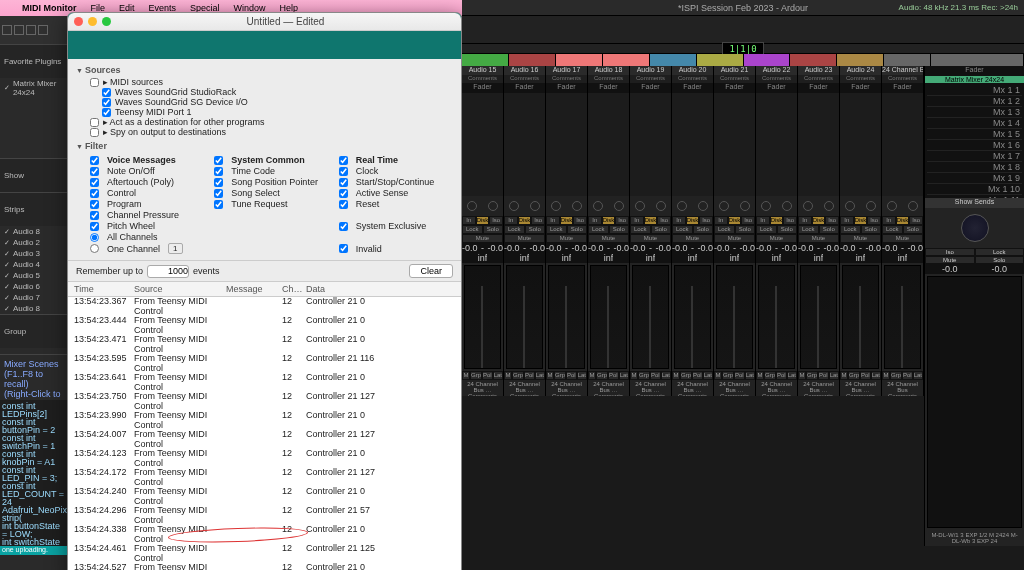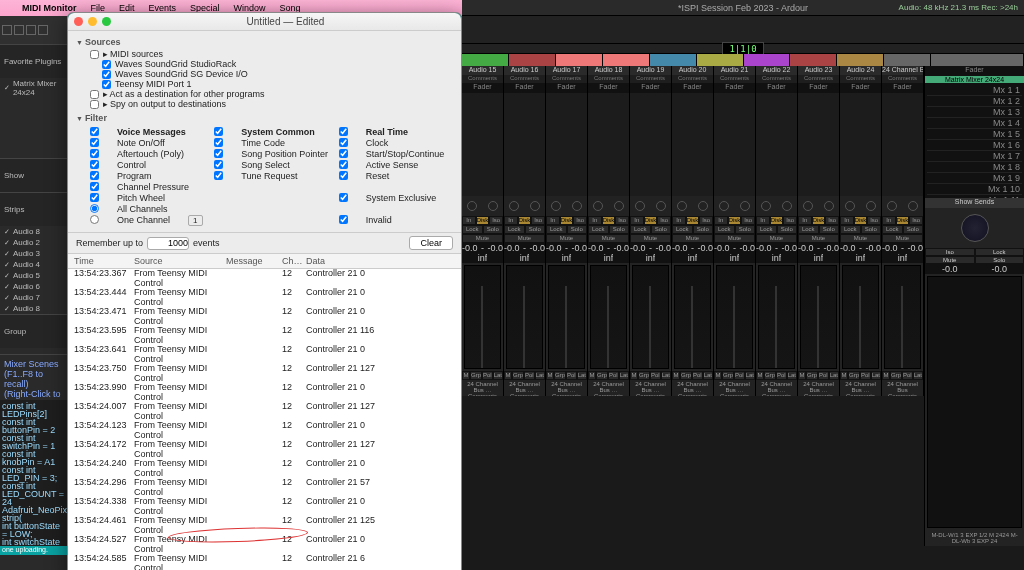--- a/index.html
+++ b/index.html
@@ -19,28 +19,28 @@
 .daw-left .item::before { content:"✓"; font-size:7px; }
 .daw-left .scenes { font-size:7px; padding:4px; color:#8af; border-top:1px solid #444; margin-top:6px; }
 
 
 .mwin { position:absolute; left:67px; top:12px; width:395px; height:570px; background:#0f766e; border:1px solid #888; border-radius:6px 6px 0 0; box-shadow:0 4px 20px rgba(0,0,0,.5); display:flex; flex-direction:column; color:#222; }
 .mwin .titlebar { height:18px; display:flex; align-items:center; padding:0 6px; gap:5px; background:linear-gradient(#f6f6f6,#e8e8e8); border-bottom:1px solid #ccc; border-radius:6px 6px 0 0; }
 .mwin .titlebar .tl { width:9px; height:9px; border-radius:50%; }
 .mwin .titlebar .r{background:#ff5f57}.mwin .titlebar .y{background:#febc2e}.mwin .titlebar .g{background:#28c840}
 .mwin .titlebar .title { flex:1; text-align:center; font-size:10px; color:#444; }
 
-.mwin .panel { padding:4px 8px; background:#ececec; border-bottom:1px solid #ccc; }
+.mwin .panel { padding:4px 8px; background:#ececec; border-bottom:1px solid #ccc;margin-top:28px; }
 .mwin .disclosure { color:#555; font-size:9px; font-weight:bold; margin:2px 0; }
 .mwin .disclosure::before { content:"▼ "; font-size:7px; }
 .mwin .srcrow { display:flex; align-items:center; gap:4px; font-size:9px; padding-left:14px; }
 .mwin .srcrow input { width:9px; height:9px; }
 
 .filtergrid { display:grid; grid-template-columns:1fr 1fr 1fr; gap:1px 10px; padding:2px 0 2px 14px; }
-.filtergrid label { display:flex; gap:18px; font-size:9px; white-space:nowrap; }
+.filtergrid label { display:flex; align-items:center; gap:8px; font-size:9px; white-space:nowrap; }
 .filtergrid label.hd { font-weight:bold; }
 .filtergrid input { width:9px; height:9px; }
 
 .remember { display:flex; align-items:center; gap:4px; padding:3px 8px; background:#ececec; border-bottom:1px solid #ccc; font-size:9px; }
 .remember input[type=text]{ width:42px; height:13px; font-size:9px; text-align:right; border:1px solid #aaa; border-radius:3px; }
 .remember button { margin-left:auto; font-size:9px; padding:1px 10px; border:1px solid #aaa; border-radius:3px; background:#fff;text-align:center; }
 
 .evthead { display:grid; grid-template-columns:60px 92px 56px 24px 140px; padding:2px 6px; background:#f4f4f4; border-bottom:1px solid #ccc; font-size:9px; color:#555; }
 .evtlist { flex:1; overflow:hidden; background:#fff; }
 .evtrow { display:grid; grid-template-columns:60px 92px 56px 24px 140px; padding:0 6px; font-size:8px; line-height:9.5px; color:#222; }
@@ -93,21 +93,21 @@
 <body>
 
 <div class="menubar">
   <span></span>
   <b>MIDI Monitor</b>
   <span>File</span>
   <span>Edit</span>
   <span>Events</span>
   <span>Special</span>
   <span>Window</span>
-  <span>Song</span>
+  <span>Help</span>
   <div class="right">
     <span>Sat 1</span>
   </div>
 </div>
 
 <div class="daw-left">
   <div class="toolbar">
     <i></i>
       <i></i>
       <i></i>

